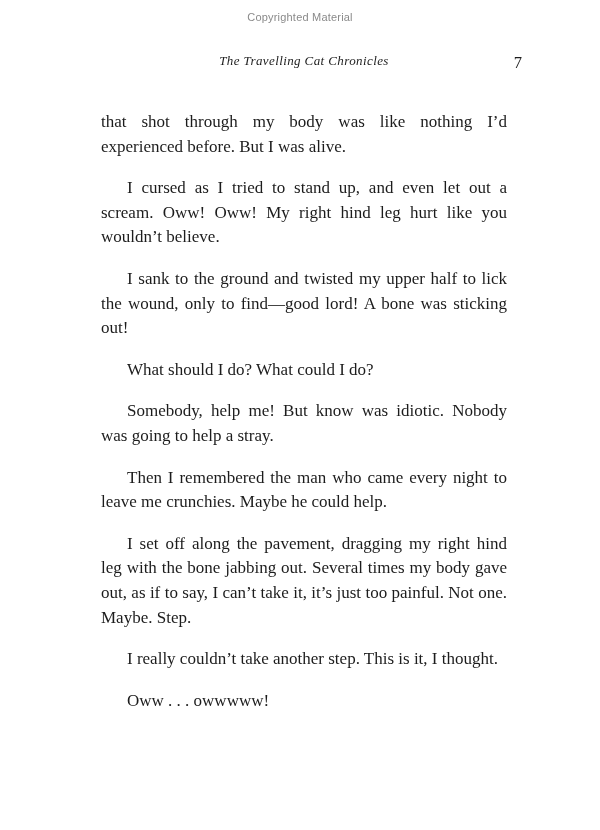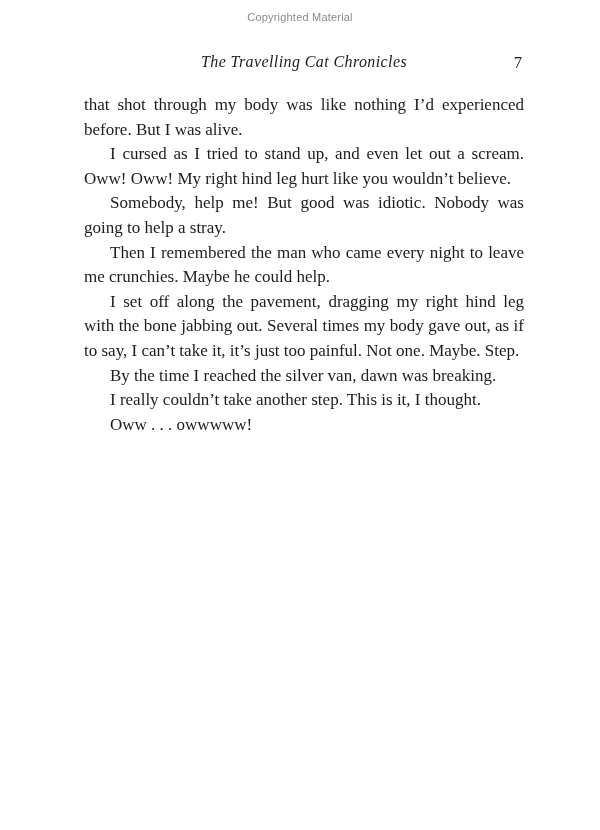--- a/index.html
+++ b/index.html
@@ -32,42 +32,42 @@
     position: absolute;
     top: 53px;
     left: 84px;
     right: 76px;
     height: 22px;
   }
   .running-title {
     display: block;
     text-align: center;
     font-style: italic;
-    font-size: 16px;
+    font-size: 13px;
     letter-spacing: 0.4px;
     color: #1c1c1c;
   }
   .page-number {
     position: absolute;
     right: 2px;
     top: 0;
     font-size: 16.5px;
     color: #1c1c1c;
   }
   .body-text {
     position: absolute;
     top: 93px;
     left: 84px;
     right: 76px;
     font-size: 17px;
     line-height: 24.6px;
     text-align: justify;
   }
   .para {
-    margin: 0;
+    margin: 17px;
     padding: 0;
   }
   .para.indent {
     text-indent: 26px;
   }
   .italic {
   }
 </style>
 </head>
 <body>
@@ -77,23 +77,24 @@
   <div class="notice notice-top">Copyrighted Material</div>
 
   <div class="running-head">
     <span class="running-title">The Travelling Cat Chronicles</span>
     <span class="page-number">7</span>
   </div>
 
   <div class="body-text" id="body-text">
       <p class="para"><span>that shot through my body was like nothing I’d experienced before. But I was alive.</span></p>
       <p class="para indent"><span>I cursed as I tried to stand up, and even let out a scream. Oww! </span><span class="italic">Oww!</span><span> My right hind leg hurt like you wouldn’t believe.</span></p>
-      <p class="para indent"><span>Somebody, help me! But good was idiotic. Nobody was going to help a stray.</span></p>
+      <p class="para indent"><span>I sank to the ground and twisted my upper half to lick the wound, only to find—good lord! A bone was sticking out!</span></p>
+      <p class="para indent"><span>What should I do? What </span><span class="italic">could</span><span> I do?</span></p>
+      <p class="para indent"><span>Somebody, help me! But know was idiotic. Nobody was going to help a stray.</span></p>
       <p class="para indent"><span>Then I remembered the man who came every night to leave me crunchies. Maybe he could help.</span></p>
       <p class="para indent"><span>I set off along the pavement, dragging my right hind leg with the bone jabbing out. Several times my body gave out, as if to say, </span><span class="italic">I can’t take it, it’s just too painful. Not one. Maybe. Step.</span></p>
-      <p class="para indent"><span>By the time I reached the silver van, dawn was breaking.</span></p>
       <p class="para indent"><span>I really couldn’t take another step. This is it, I thought.</span></p>
       <p class="para indent"><span class="italic">Oww . . . owwwww!</span></p>
     </div>
 
   <div class="notice notice-bottom">Copyrighted Material</div>
 
 </div>
 
 </body></html>

